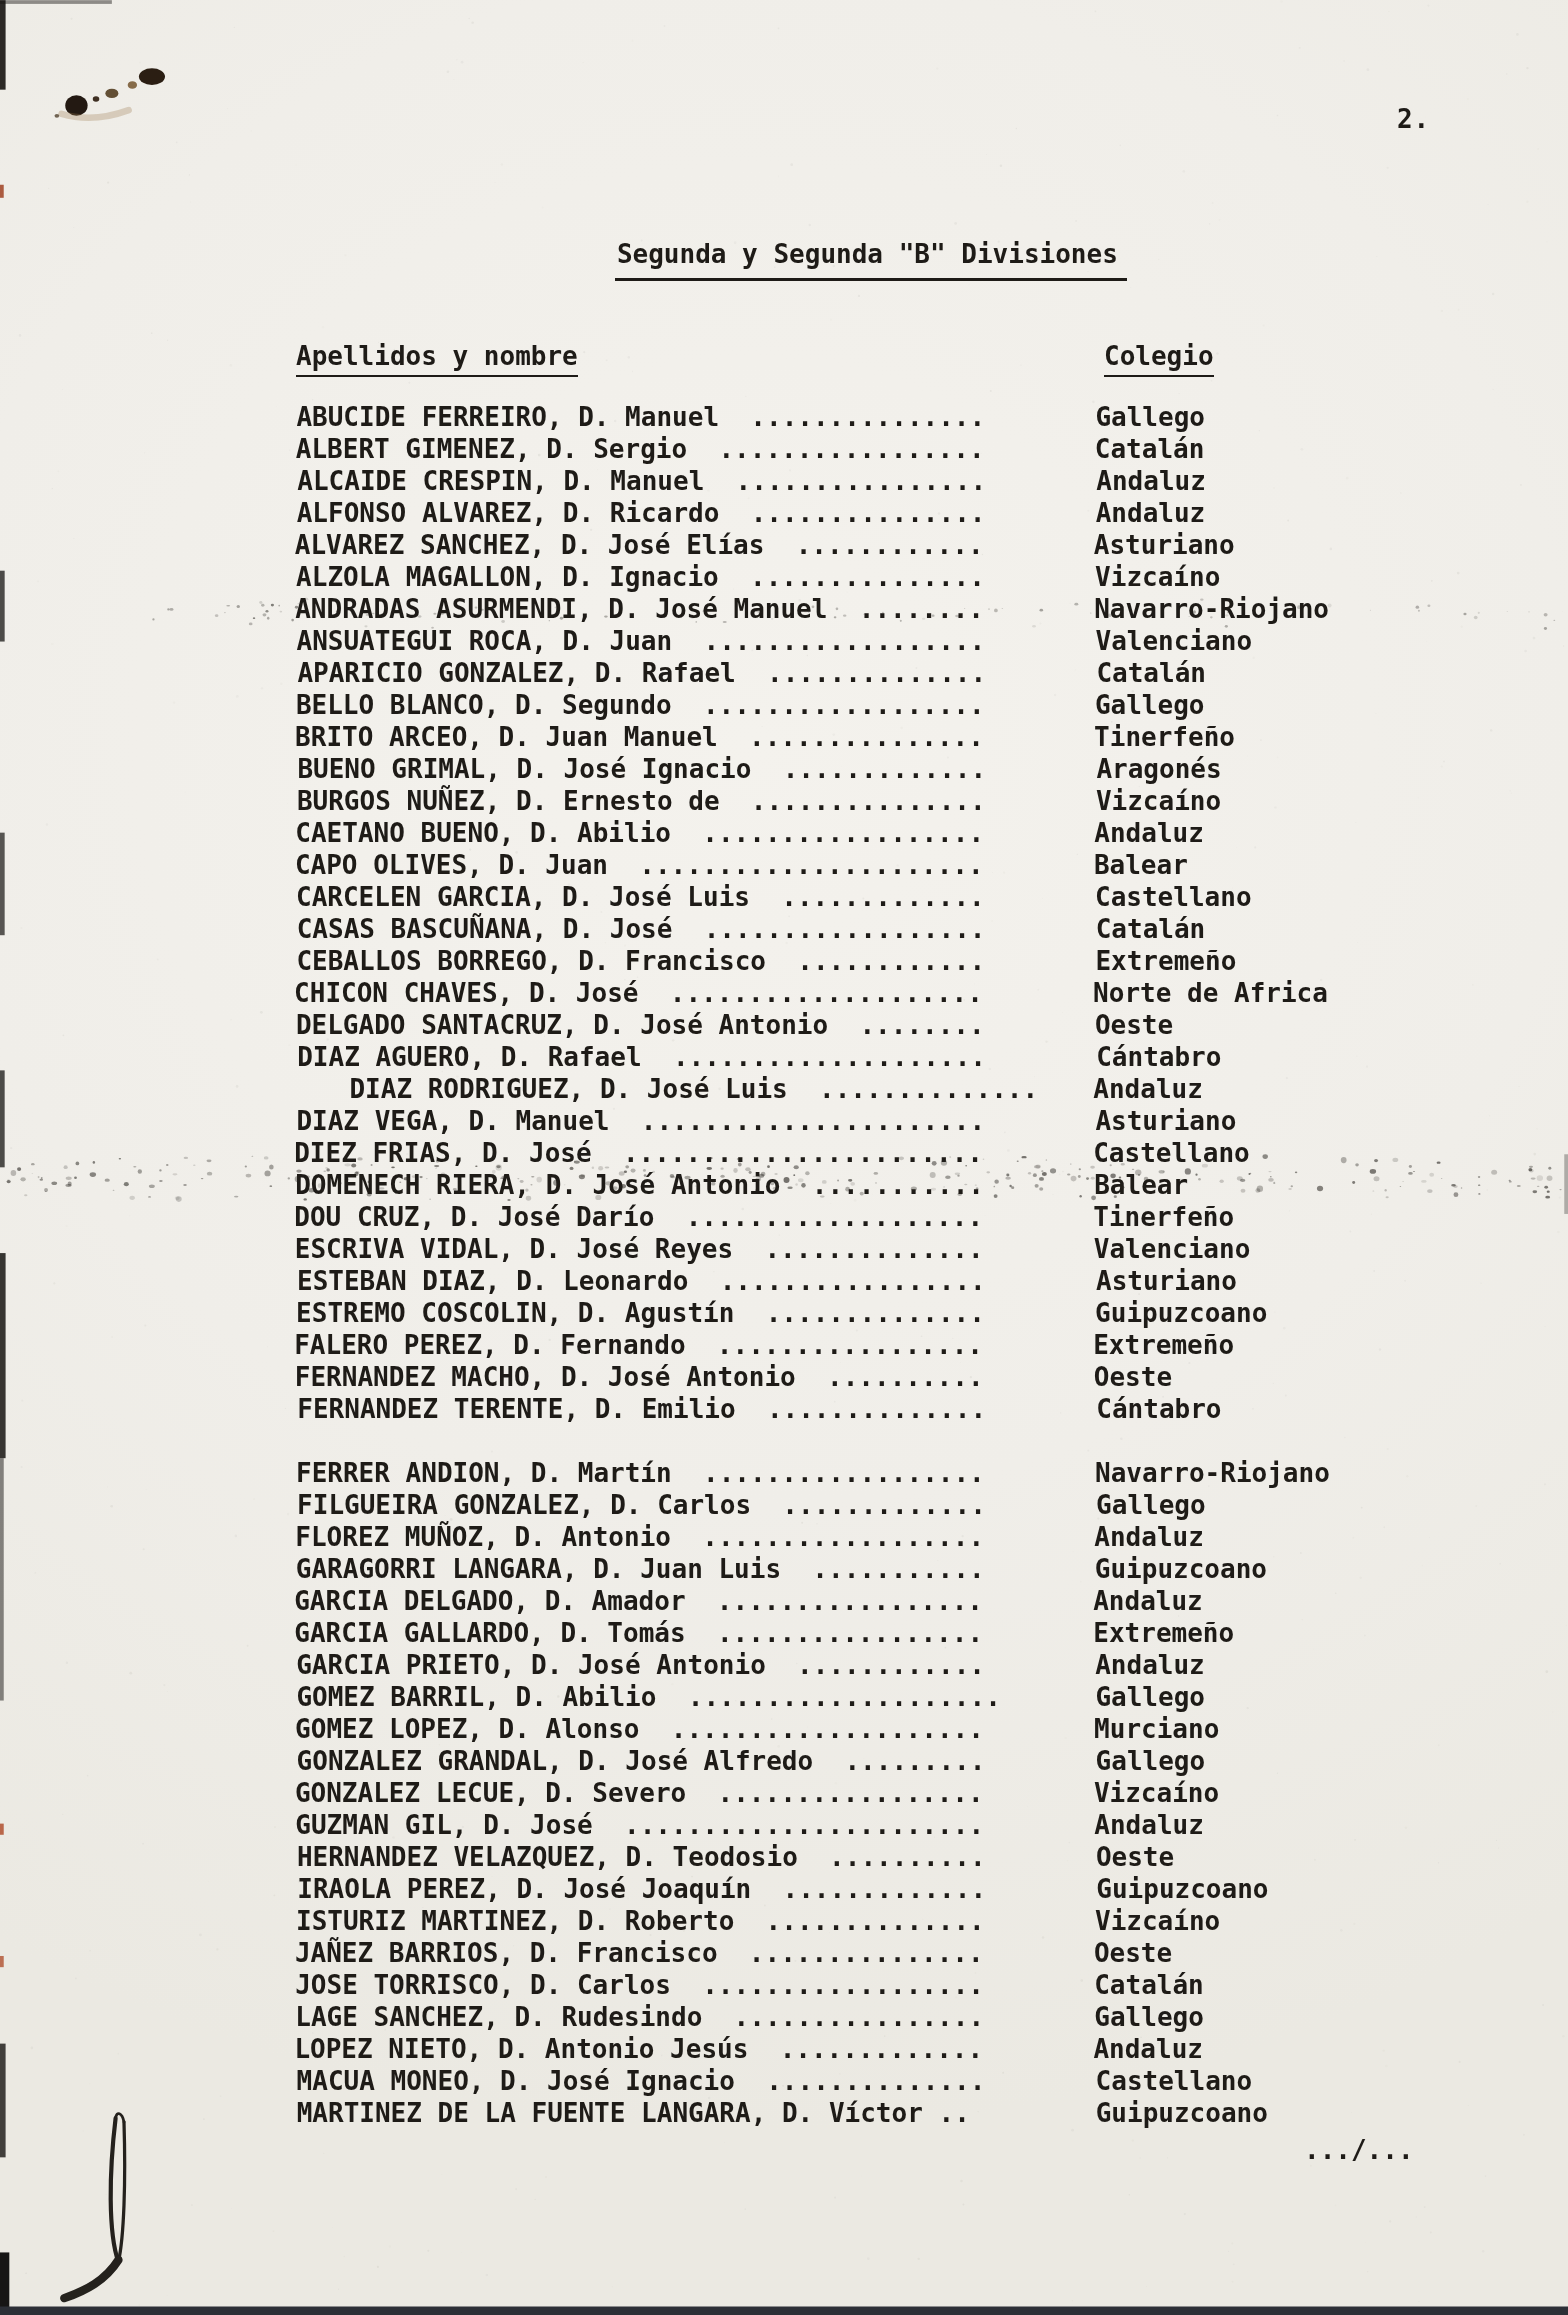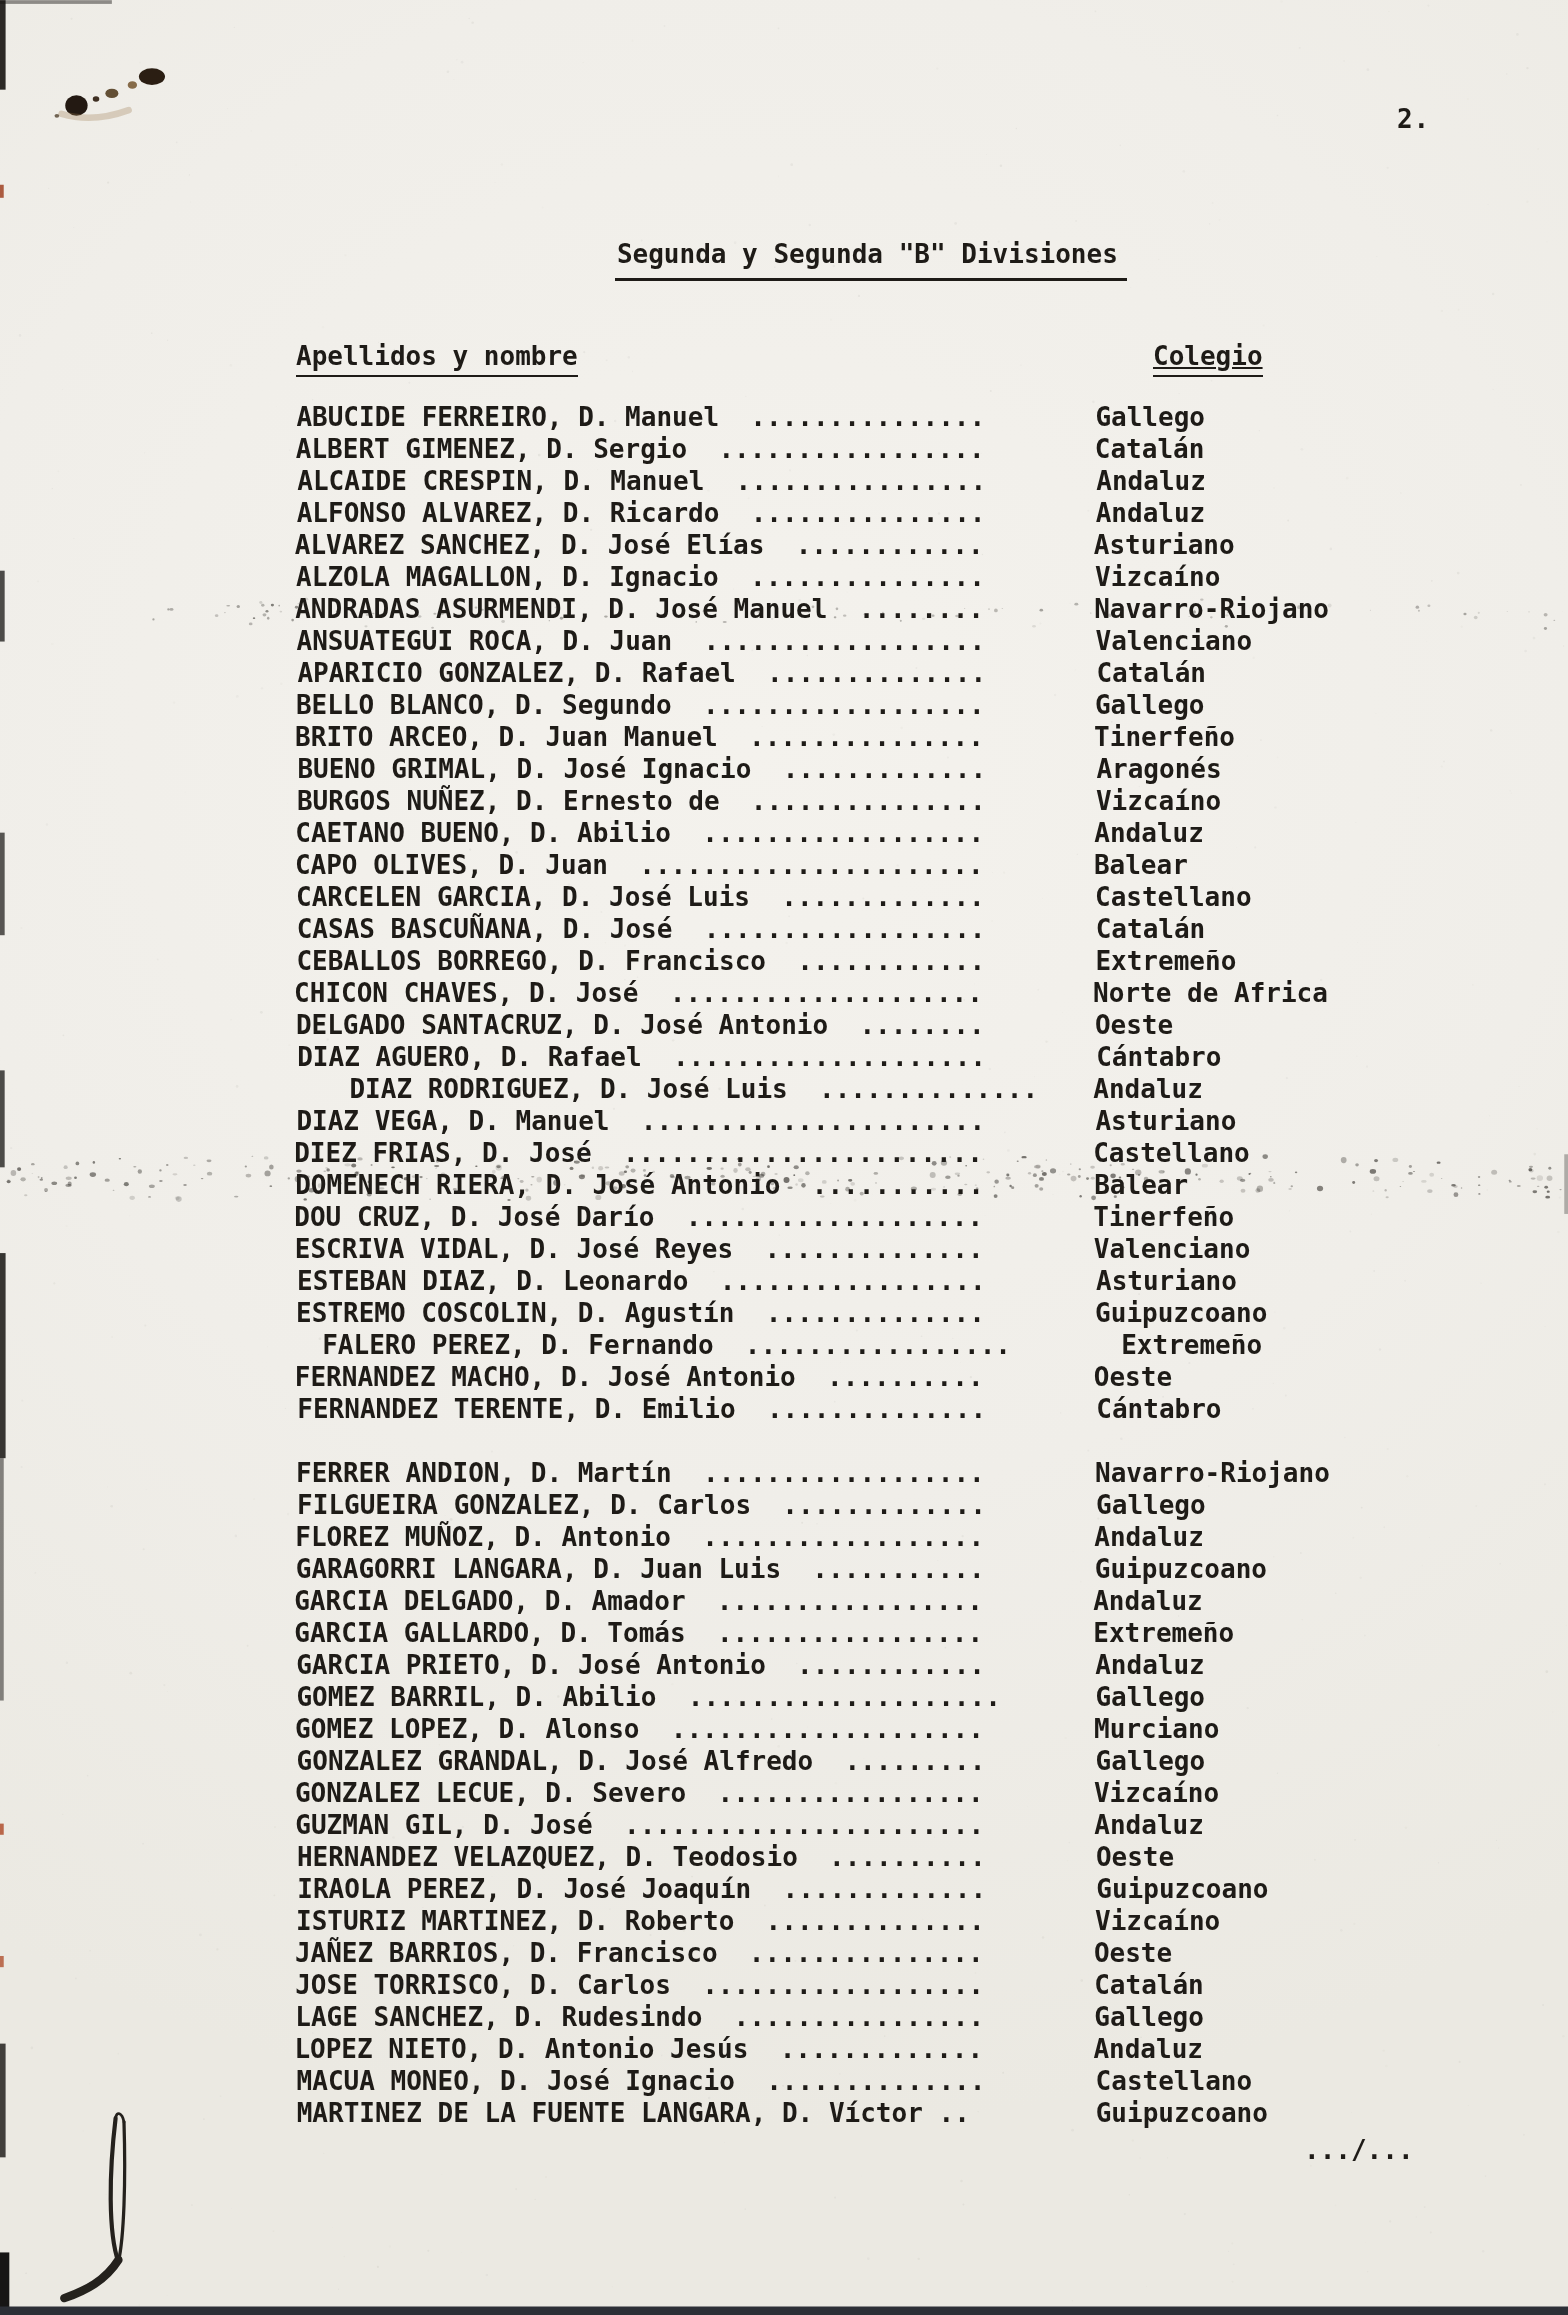--- a/index.html
+++ b/index.html
@@ -30,21 +30,21 @@
   }
 
   .col-header{
     position:absolute;top:343px;
     font-size:26px;line-height:1;
     padding-bottom:5.6px;
     border-bottom:2.8px solid var(--ink,#1e1b17);
     white-space:pre;
   }
   .col-header.names{left:296px;}
-  .col-header.colegio{left:1153px;text-decoration:underline;}
+  .col-header.colegio{left:1104px;}
 
   .rows{
     position:absolute;left:296px;top:401px;width:1272px;
     font-size:26px;line-height:32px;
   }
   .row{display:flex;white-space:pre;}
   .name-cell{flex:0 0 799px;width:799px;overflow:hidden;white-space:pre;}
   .colegio-cell{white-space:pre;}
 
   .continuation{
@@ -208,21 +208,21 @@
   <div class="row" style="transform: translateX(1px);">
     <span class="name-cell"><span>ESTEBAN DIAZ, D. Leonardo</span><span>  .................</span></span>
     <span class="colegio-cell">Asturiano</span>
   </div>
 
   <div class="row" style="transform: translateX(0.1px);">
     <span class="name-cell"><span>ESTREMO COSCOLIN, D. Agustín</span><span>  ..............</span></span>
     <span class="colegio-cell">Guipuzcoano</span>
   </div>
 
-  <div class="row" style="transform: translateX(-1.8px); margin-left: 28px;">
+  <div class="row" style="transform: translateX(-1.8px);">
     <span class="name-cell"><span>FALERO PEREZ, D. Fernando</span><span>  .................</span></span>
     <span class="colegio-cell">Extremeño</span>
   </div>
 
   <div class="row" style="transform: translateX(-1.2px);">
     <span class="name-cell"><span>FERNANDEZ MACHO, D. José Antonio</span><span>  ..........</span></span>
     <span class="colegio-cell">Oeste</span>
   </div>
 
   <div class="row" style="transform: translateX(1.3px);">

